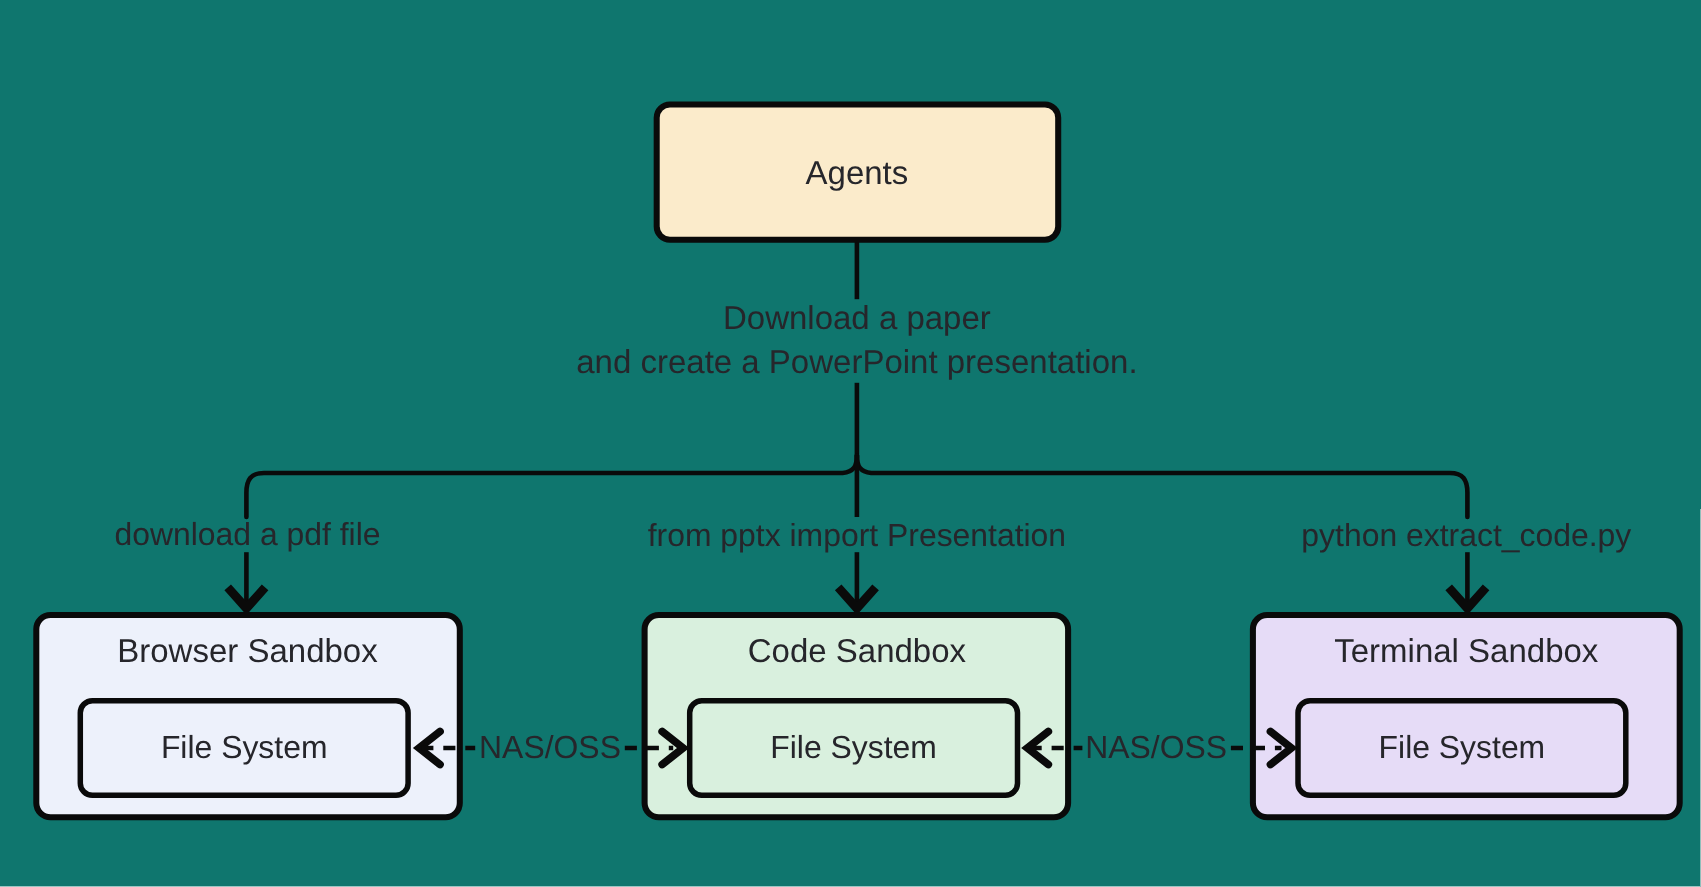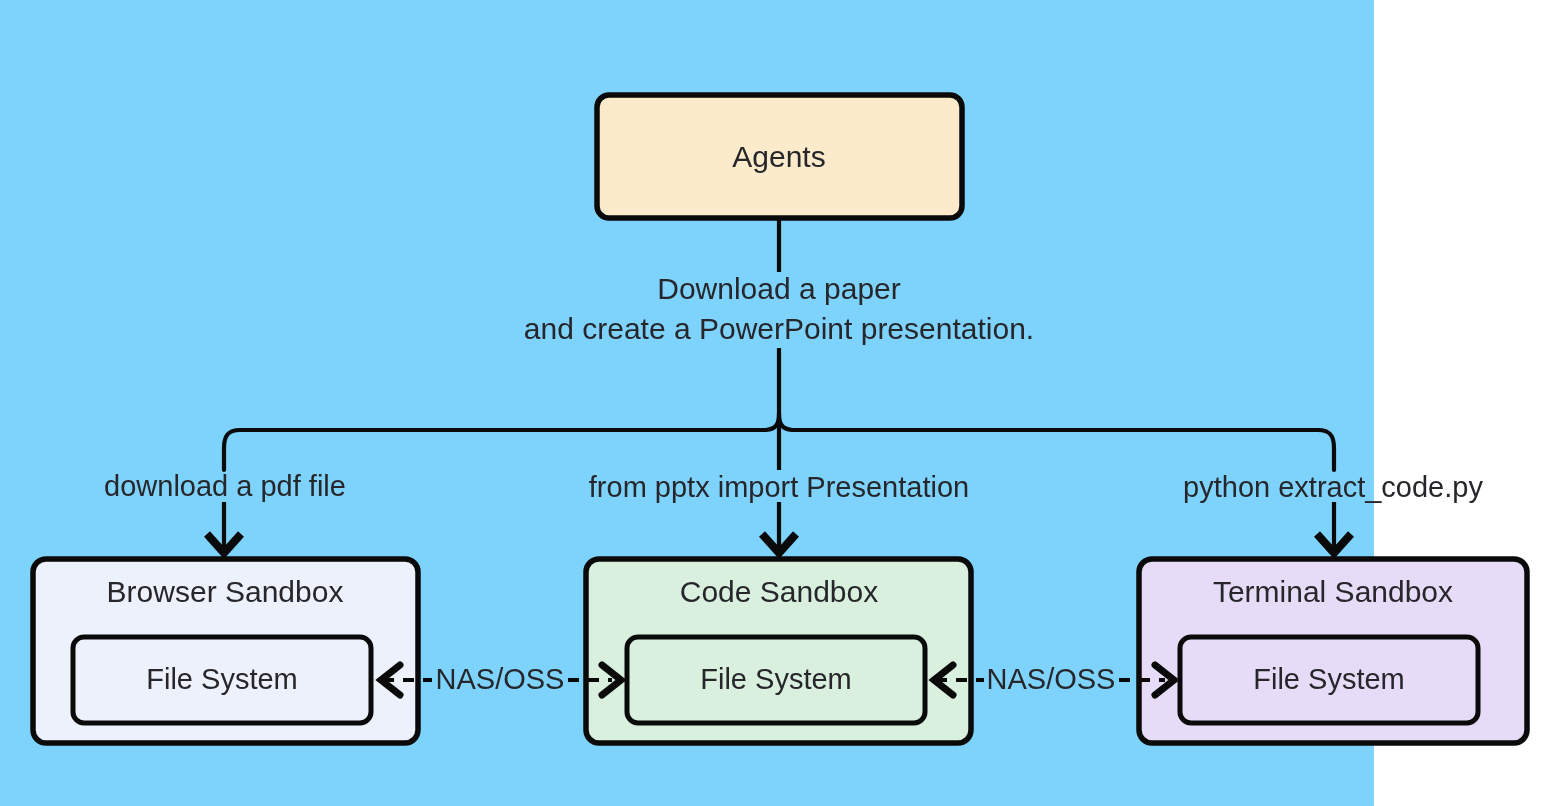--- a/index.html
+++ b/index.html
@@ -9,23 +9,23 @@
     background: #ffffff;
   }
   body {
     width: 1546px;
     height: 806px;
     font-family: "Liberation Sans", "DejaVu Sans", sans-serif;
     overflow: hidden;
   }
   #diagram-root {
     position: relative;
-    width: 1374px;
+    width: 1546px;
     height: 806px;
-    background: #7dd3fc;
+    background: #0f766e;
   }
   svg.diagram-canvas {
     position: absolute;
     top: 0;
     left: 0;
     width: 1546px;
     height: 806px;
     display: block;
   }
   .node-rect {

